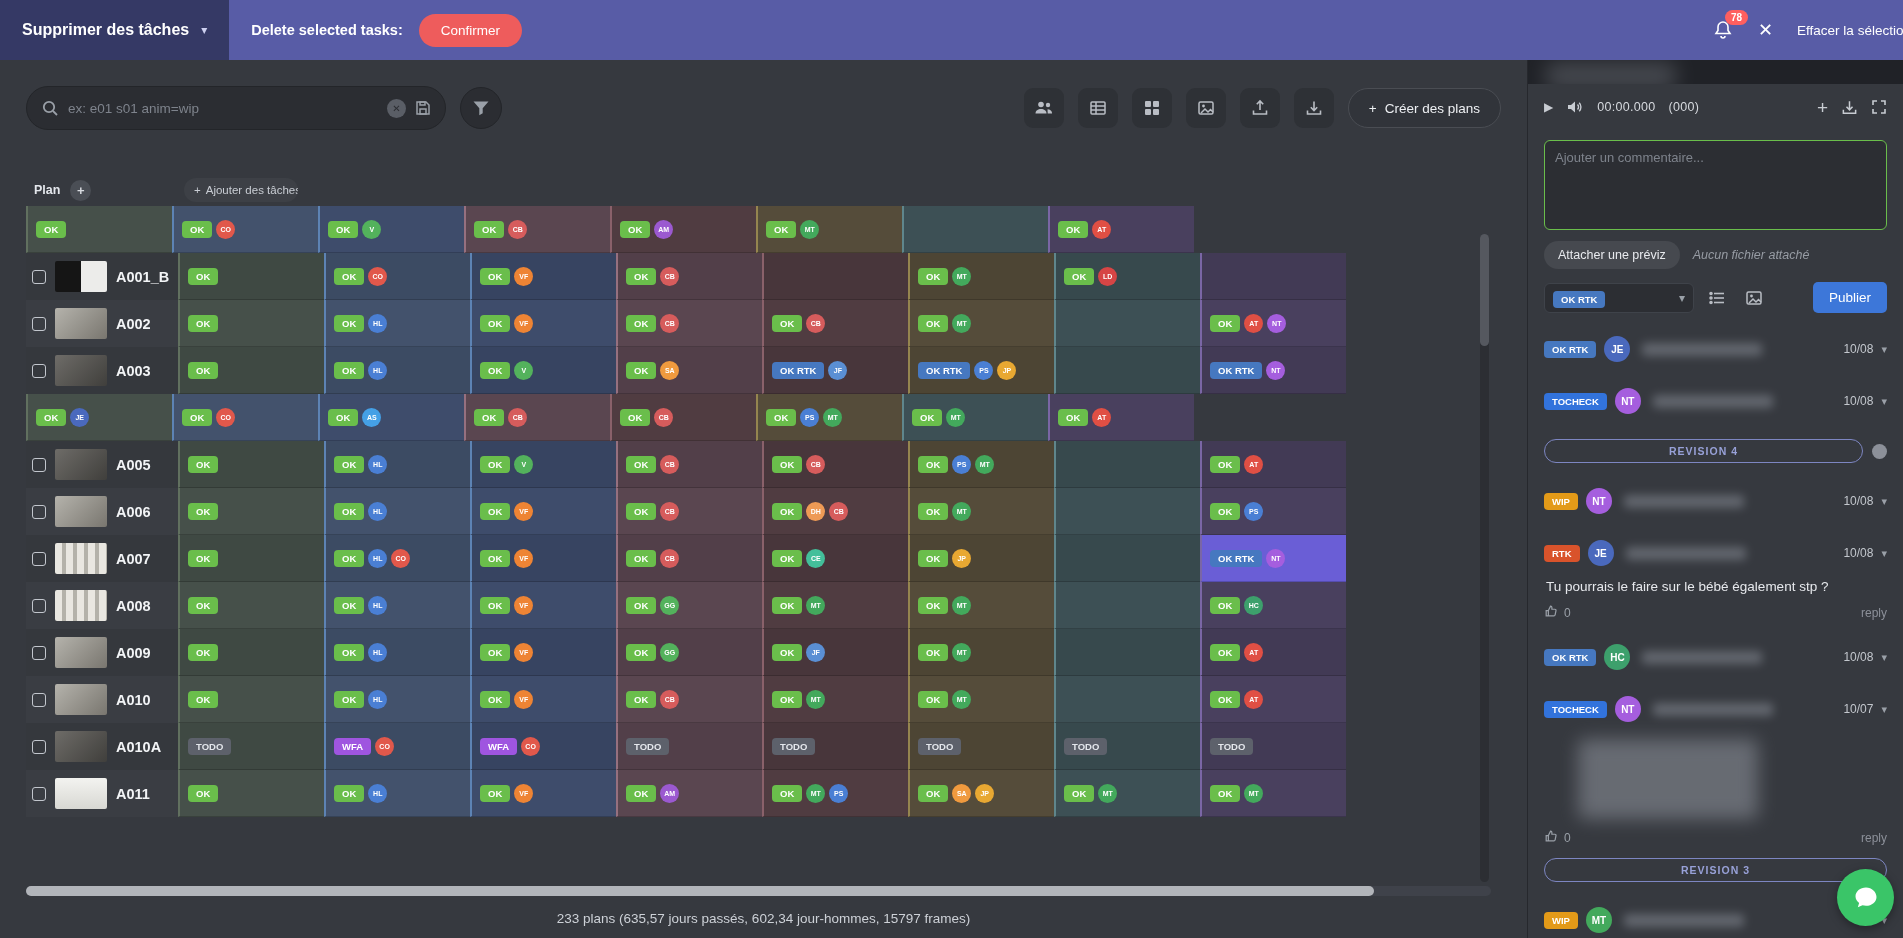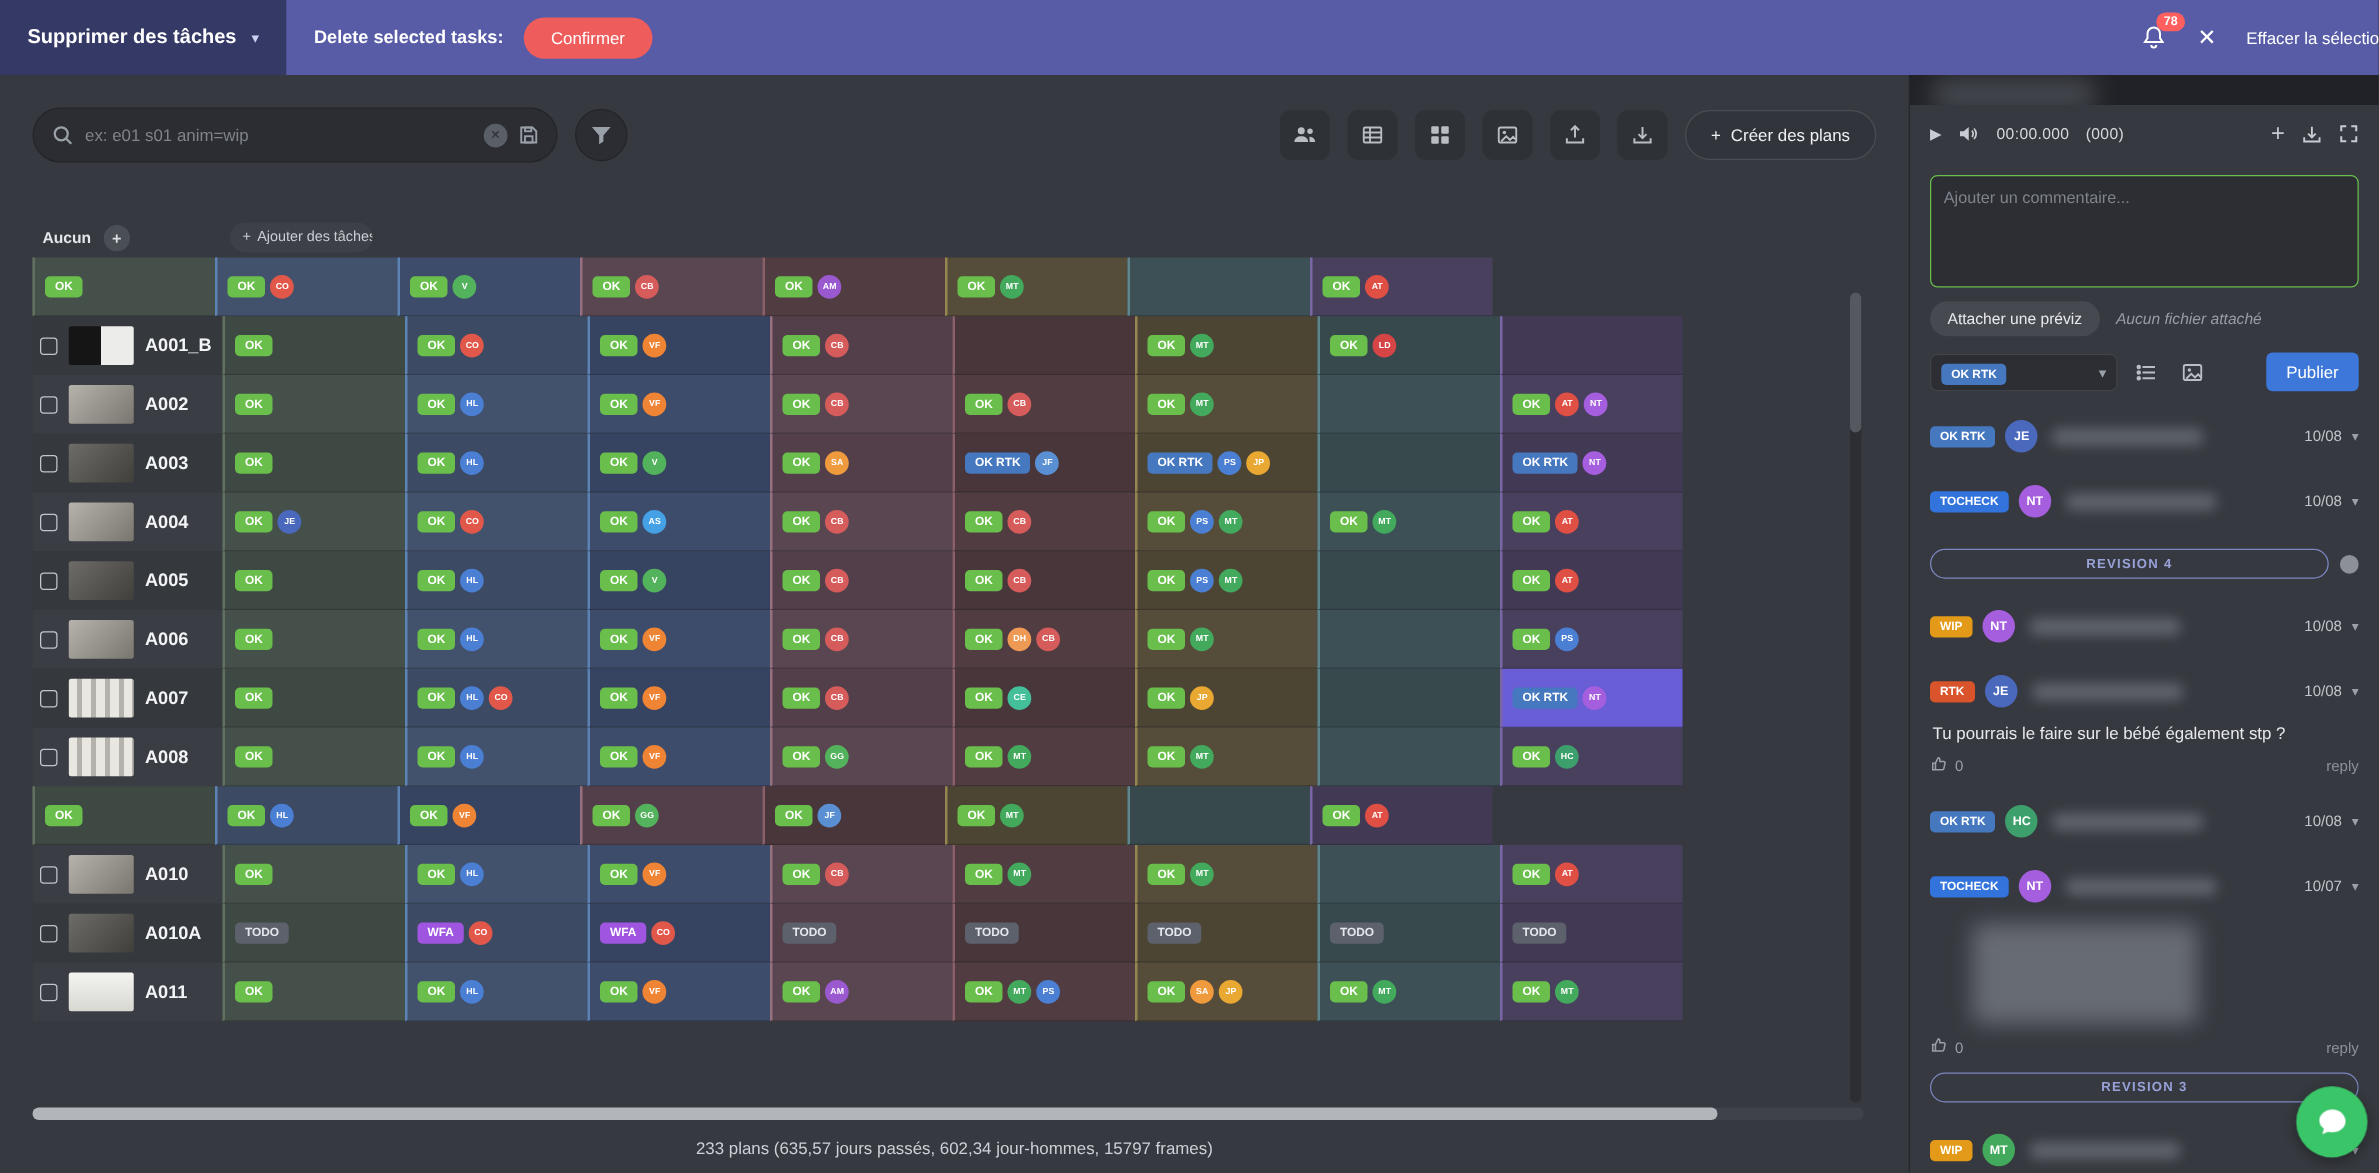--- a/index.html
+++ b/index.html
@@ -186,21 +186,21 @@
     </button>
     <button class="create-btn">
       <span>+</span>
       <span>Créer des plans</span>
     </button>
   </div>
 
   <div class="table-zone">
     <div class="thead">
       <div class="plan-h">
-        <span>Aucun</span>
+        <span>Plan</span>
         <span class="plan-plus">+</span>
       </div>
       <button class="add-col">
         <span>+</span>
         <span>Ajouter des tâches</span>
       </button>
     </div>
     <div id="rows">
         <div class="trow">
           <div class="tcell" style="background: rgb(70, 80, 74); border-left-color: rgb(97, 112, 95);">
@@ -330,25 +330,20 @@
             <span class="avatar" style="background: rgb(74, 127, 212); height: 19px; width: 19px; font-size: 7px;">PS</span>
             <span class="avatar" style="background: rgb(232, 168, 50); height: 19px; width: 19px; font-size: 7px;">JP</span>
           </div>
           <div class="tcell" style="background: rgb(55, 73, 77); border-left-color: rgb(95, 134, 140);"></div>
           <div class="tcell" style="background: rgb(66, 58, 85); border-left-color: rgb(122, 102, 165);">
             <span class="pill" style="background: rgb(70, 120, 192); color: rgb(255, 255, 255);">OK RTK</span>
             <span class="avatar" style="background: rgb(165, 94, 222); height: 19px; width: 19px; font-size: 7px;">NT</span>
           </div>
         </div>
         <div class="trow">
-          <div class="plan-cell">
-            <span class="cbox"></span>
-            <span class="thumb t-mid"></span>
-            <span class="shot-name">A004</span>
-          </div>
           <div class="tcell" style="background: rgb(70, 80, 74); border-left-color: rgb(97, 112, 95);">
             <span class="pill" style="background: rgb(106, 190, 75); color: rgb(255, 255, 255);">OK</span>
             <span class="avatar" style="background: rgb(74, 105, 189); height: 19px; width: 19px; font-size: 7px;">JE</span>
           </div>
           <div class="tcell" style="background: rgb(67, 82, 108); border-left-color: rgb(93, 131, 180);">
             <span class="pill" style="background: rgb(106, 190, 75); color: rgb(255, 255, 255);">OK</span>
             <span class="avatar" style="background: rgb(225, 88, 75); height: 19px; width: 19px; font-size: 7px;">CO</span>
           </div>
           <div class="tcell" style="background: rgb(62, 76, 107); border-left-color: rgb(93, 131, 180);">
             <span class="pill" style="background: rgb(106, 190, 75); color: rgb(255, 255, 255);">OK</span>
@@ -513,20 +508,25 @@
             <span class="pill" style="background: rgb(106, 190, 75); color: rgb(255, 255, 255);">OK</span>
             <span class="avatar" style="background: rgb(67, 169, 92); height: 19px; width: 19px; font-size: 7px;">MT</span>
           </div>
           <div class="tcell" style="background: rgb(61, 80, 85); border-left-color: rgb(95, 134, 140);"></div>
           <div class="tcell" style="background: rgb(73, 64, 94); border-left-color: rgb(122, 102, 165);">
             <span class="pill" style="background: rgb(106, 190, 75); color: rgb(255, 255, 255);">OK</span>
             <span class="avatar" style="background: rgb(61, 160, 108); height: 19px; width: 19px; font-size: 7px;">HC</span>
           </div>
         </div>
         <div class="trow odd">
+          <div class="plan-cell">
+            <span class="cbox"></span>
+            <span class="thumb t-mid"></span>
+            <span class="shot-name">A009</span>
+          </div>
           <div class="tcell" style="background: rgb(63, 73, 67); border-left-color: rgb(97, 112, 95);">
             <span class="pill" style="background: rgb(106, 190, 75); color: rgb(255, 255, 255);">OK</span>
           </div>
           <div class="tcell" style="background: rgb(60, 75, 99); border-left-color: rgb(93, 131, 180);">
             <span class="pill" style="background: rgb(106, 190, 75); color: rgb(255, 255, 255);">OK</span>
             <span class="avatar" style="background: rgb(74, 127, 212); height: 19px; width: 19px; font-size: 7px;">HL</span>
           </div>
           <div class="tcell" style="background: rgb(55, 68, 97); border-left-color: rgb(93, 131, 180);">
             <span class="pill" style="background: rgb(106, 190, 75); color: rgb(255, 255, 255);">OK</span>
             <span class="avatar" style="background: rgb(238, 132, 52); height: 19px; width: 19px; font-size: 7px;">VF</span>

